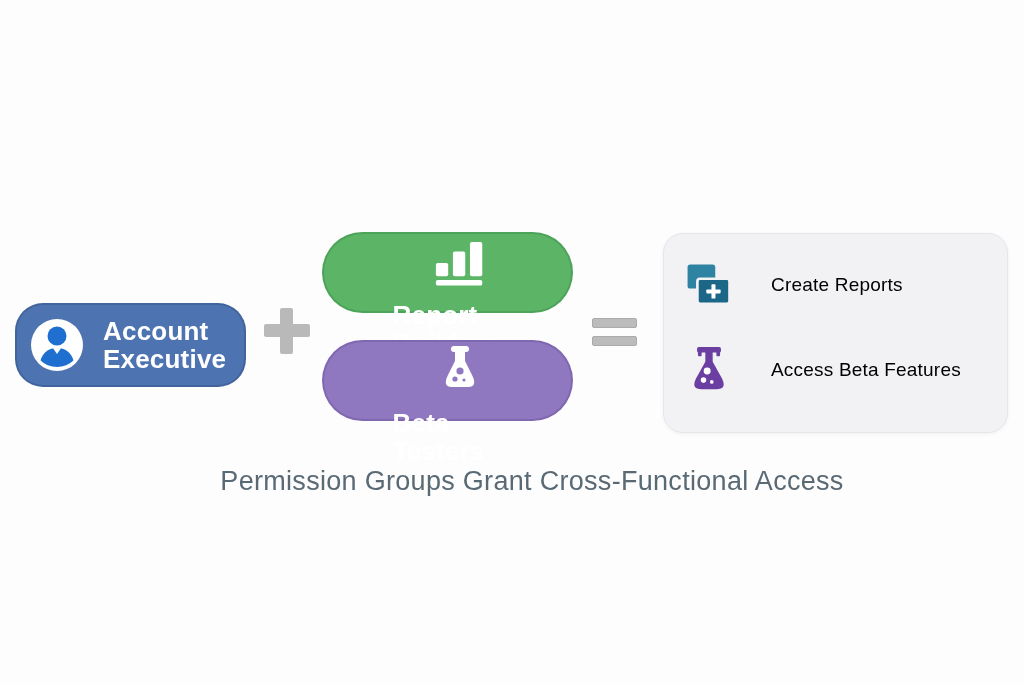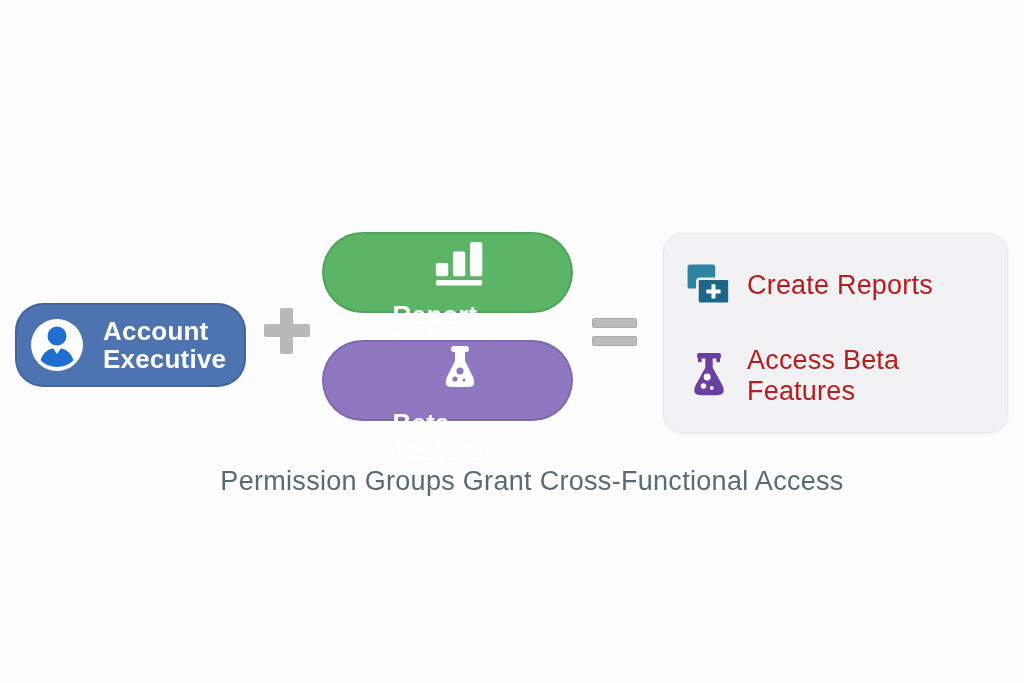--- a/index.html
+++ b/index.html
@@ -78,21 +78,21 @@
     position: absolute; left: 20px;
     display: flex; align-items: center; gap: 13px;
   }
   .perm-row-1 { top: 26px; }
   .perm-row-2 { top: 111px; }
   .perm-icon-box {
     width: 50px; height: 50px; flex: 0 0 auto;
     display: flex; align-items: center; justify-content: center;
   }
   .perm-label {
-    font-size: 27px; color: #b91c1c; letter-spacing: 0.2px;
+    font-size: 19px; color: #000000; letter-spacing: 0.2px; margin-left: 24px;
   }
 
   
   .caption {
     position: absolute; left: 30px; top: 466px; width: 1004px;
     text-align: center;
     font-size: 27px; color: #5a6a75; letter-spacing: 0.3px;
   }
 </style>
 </head>

